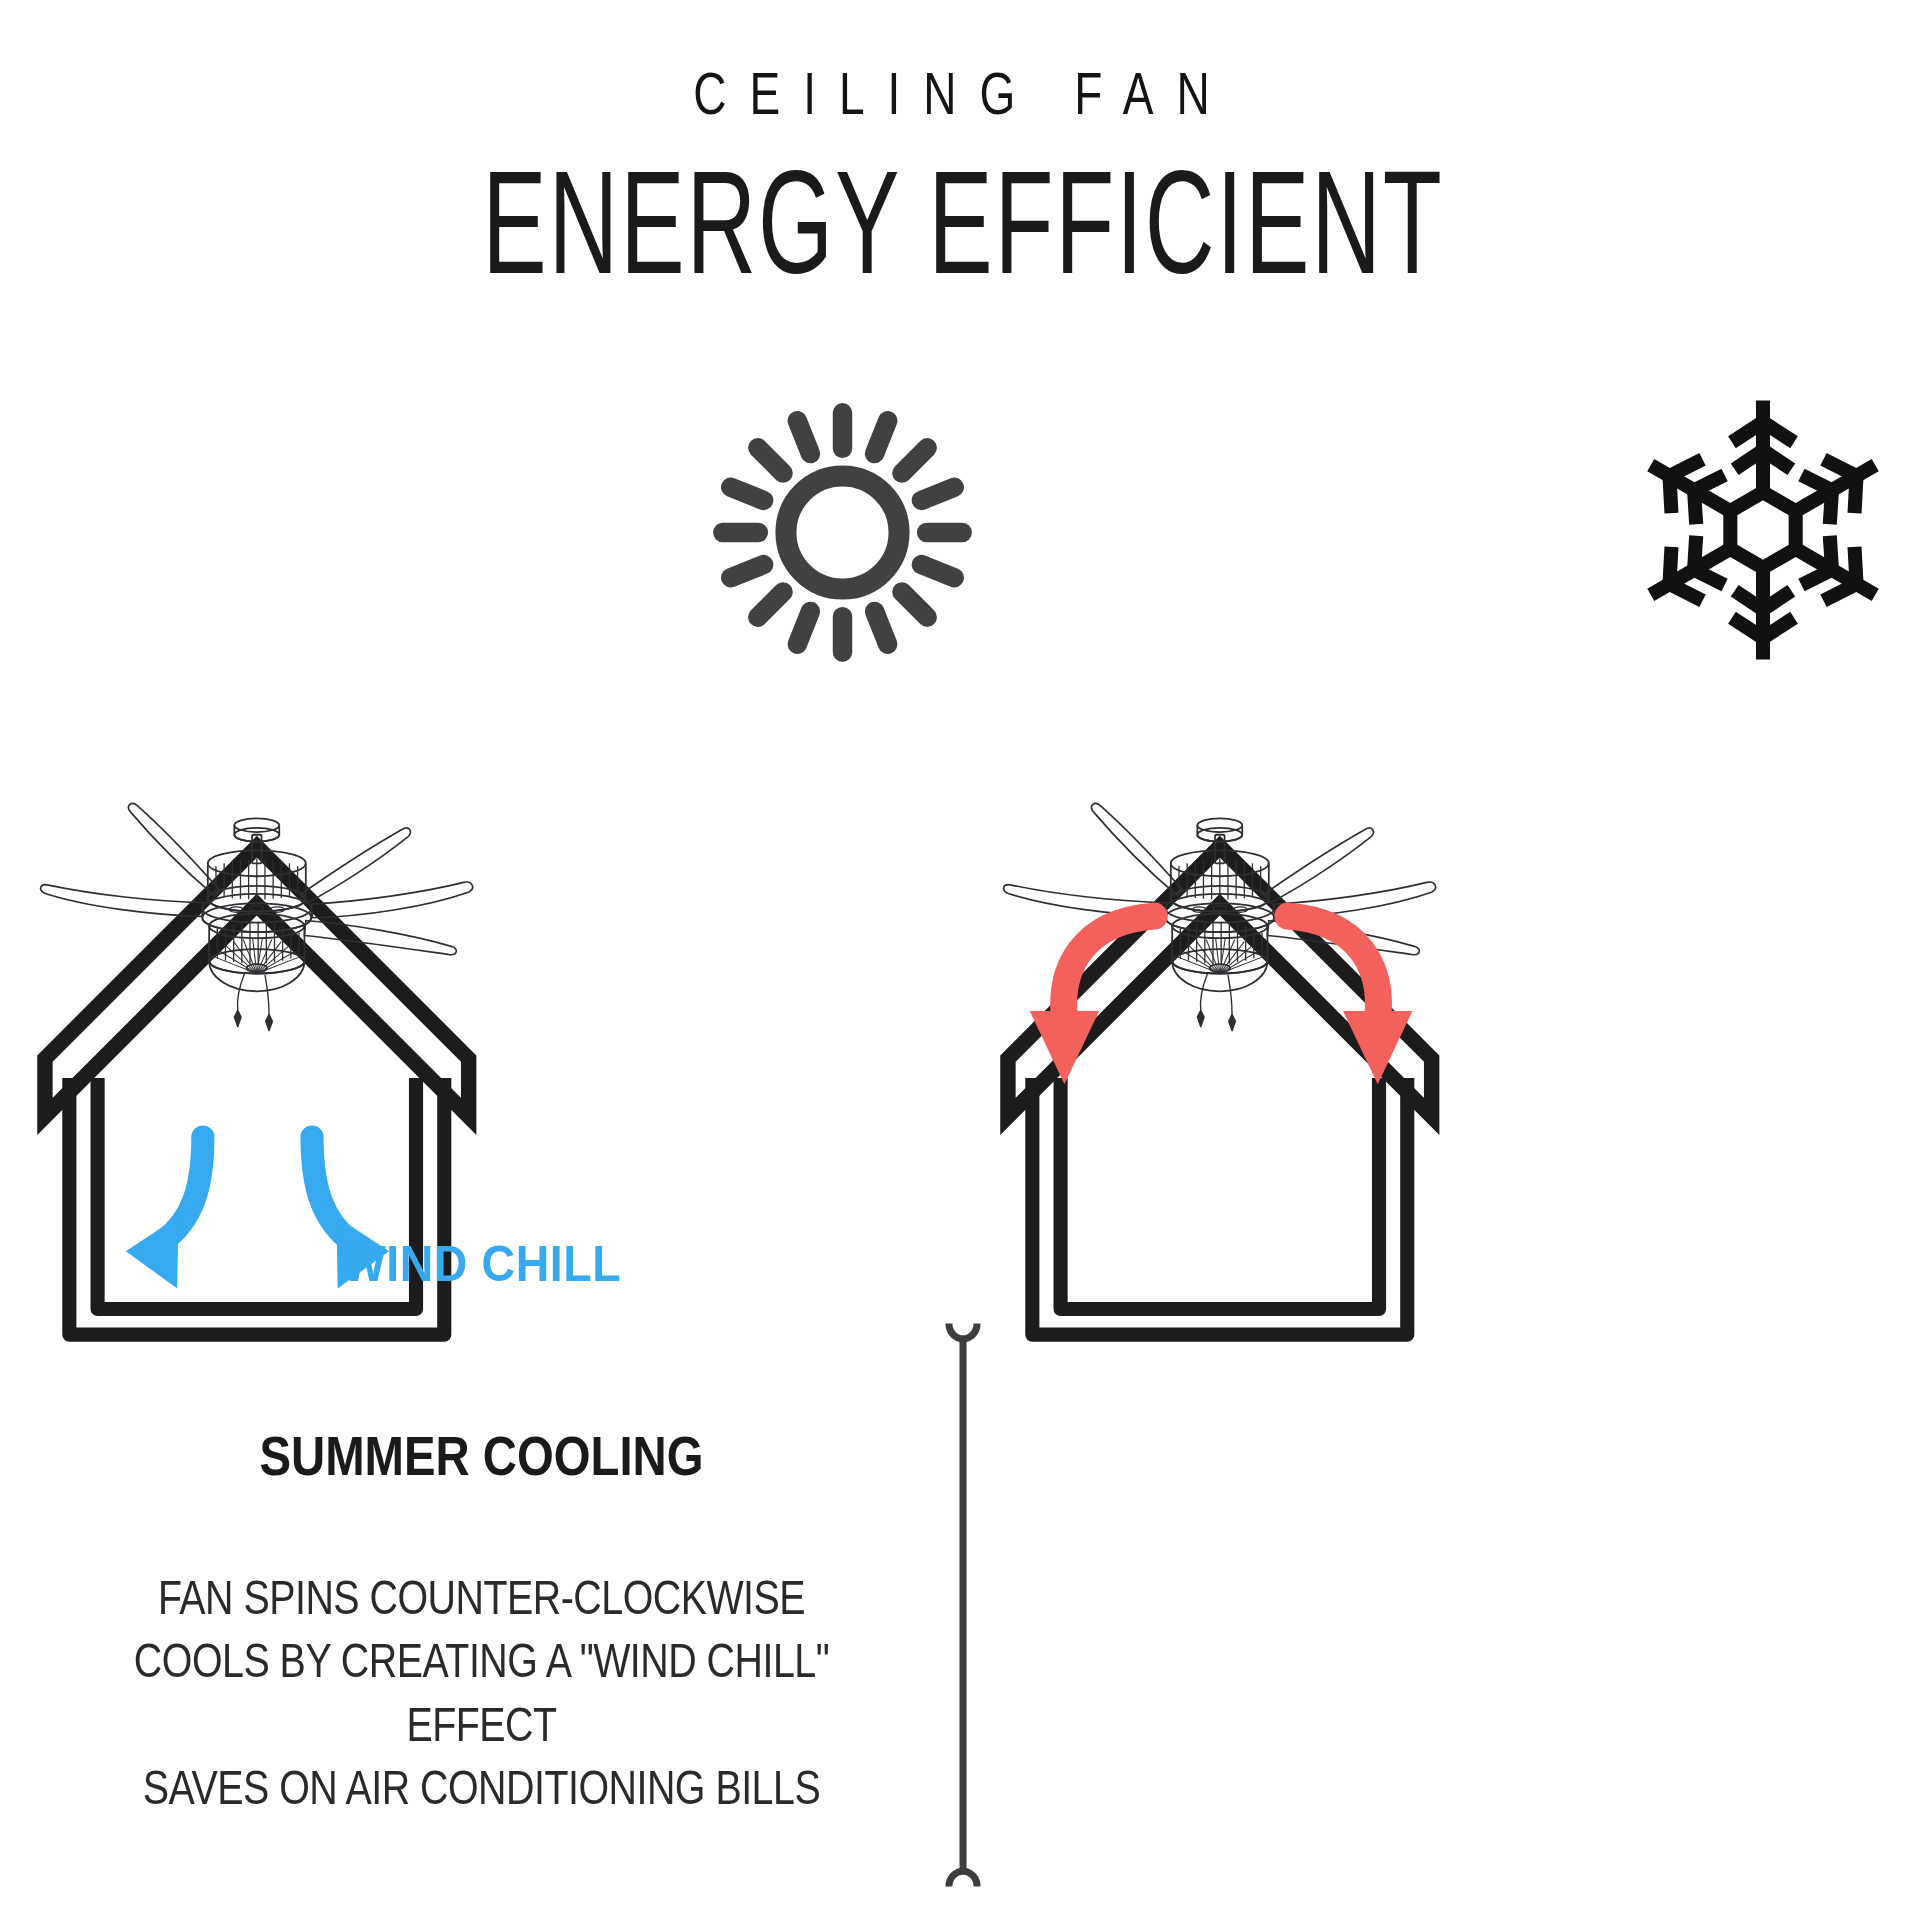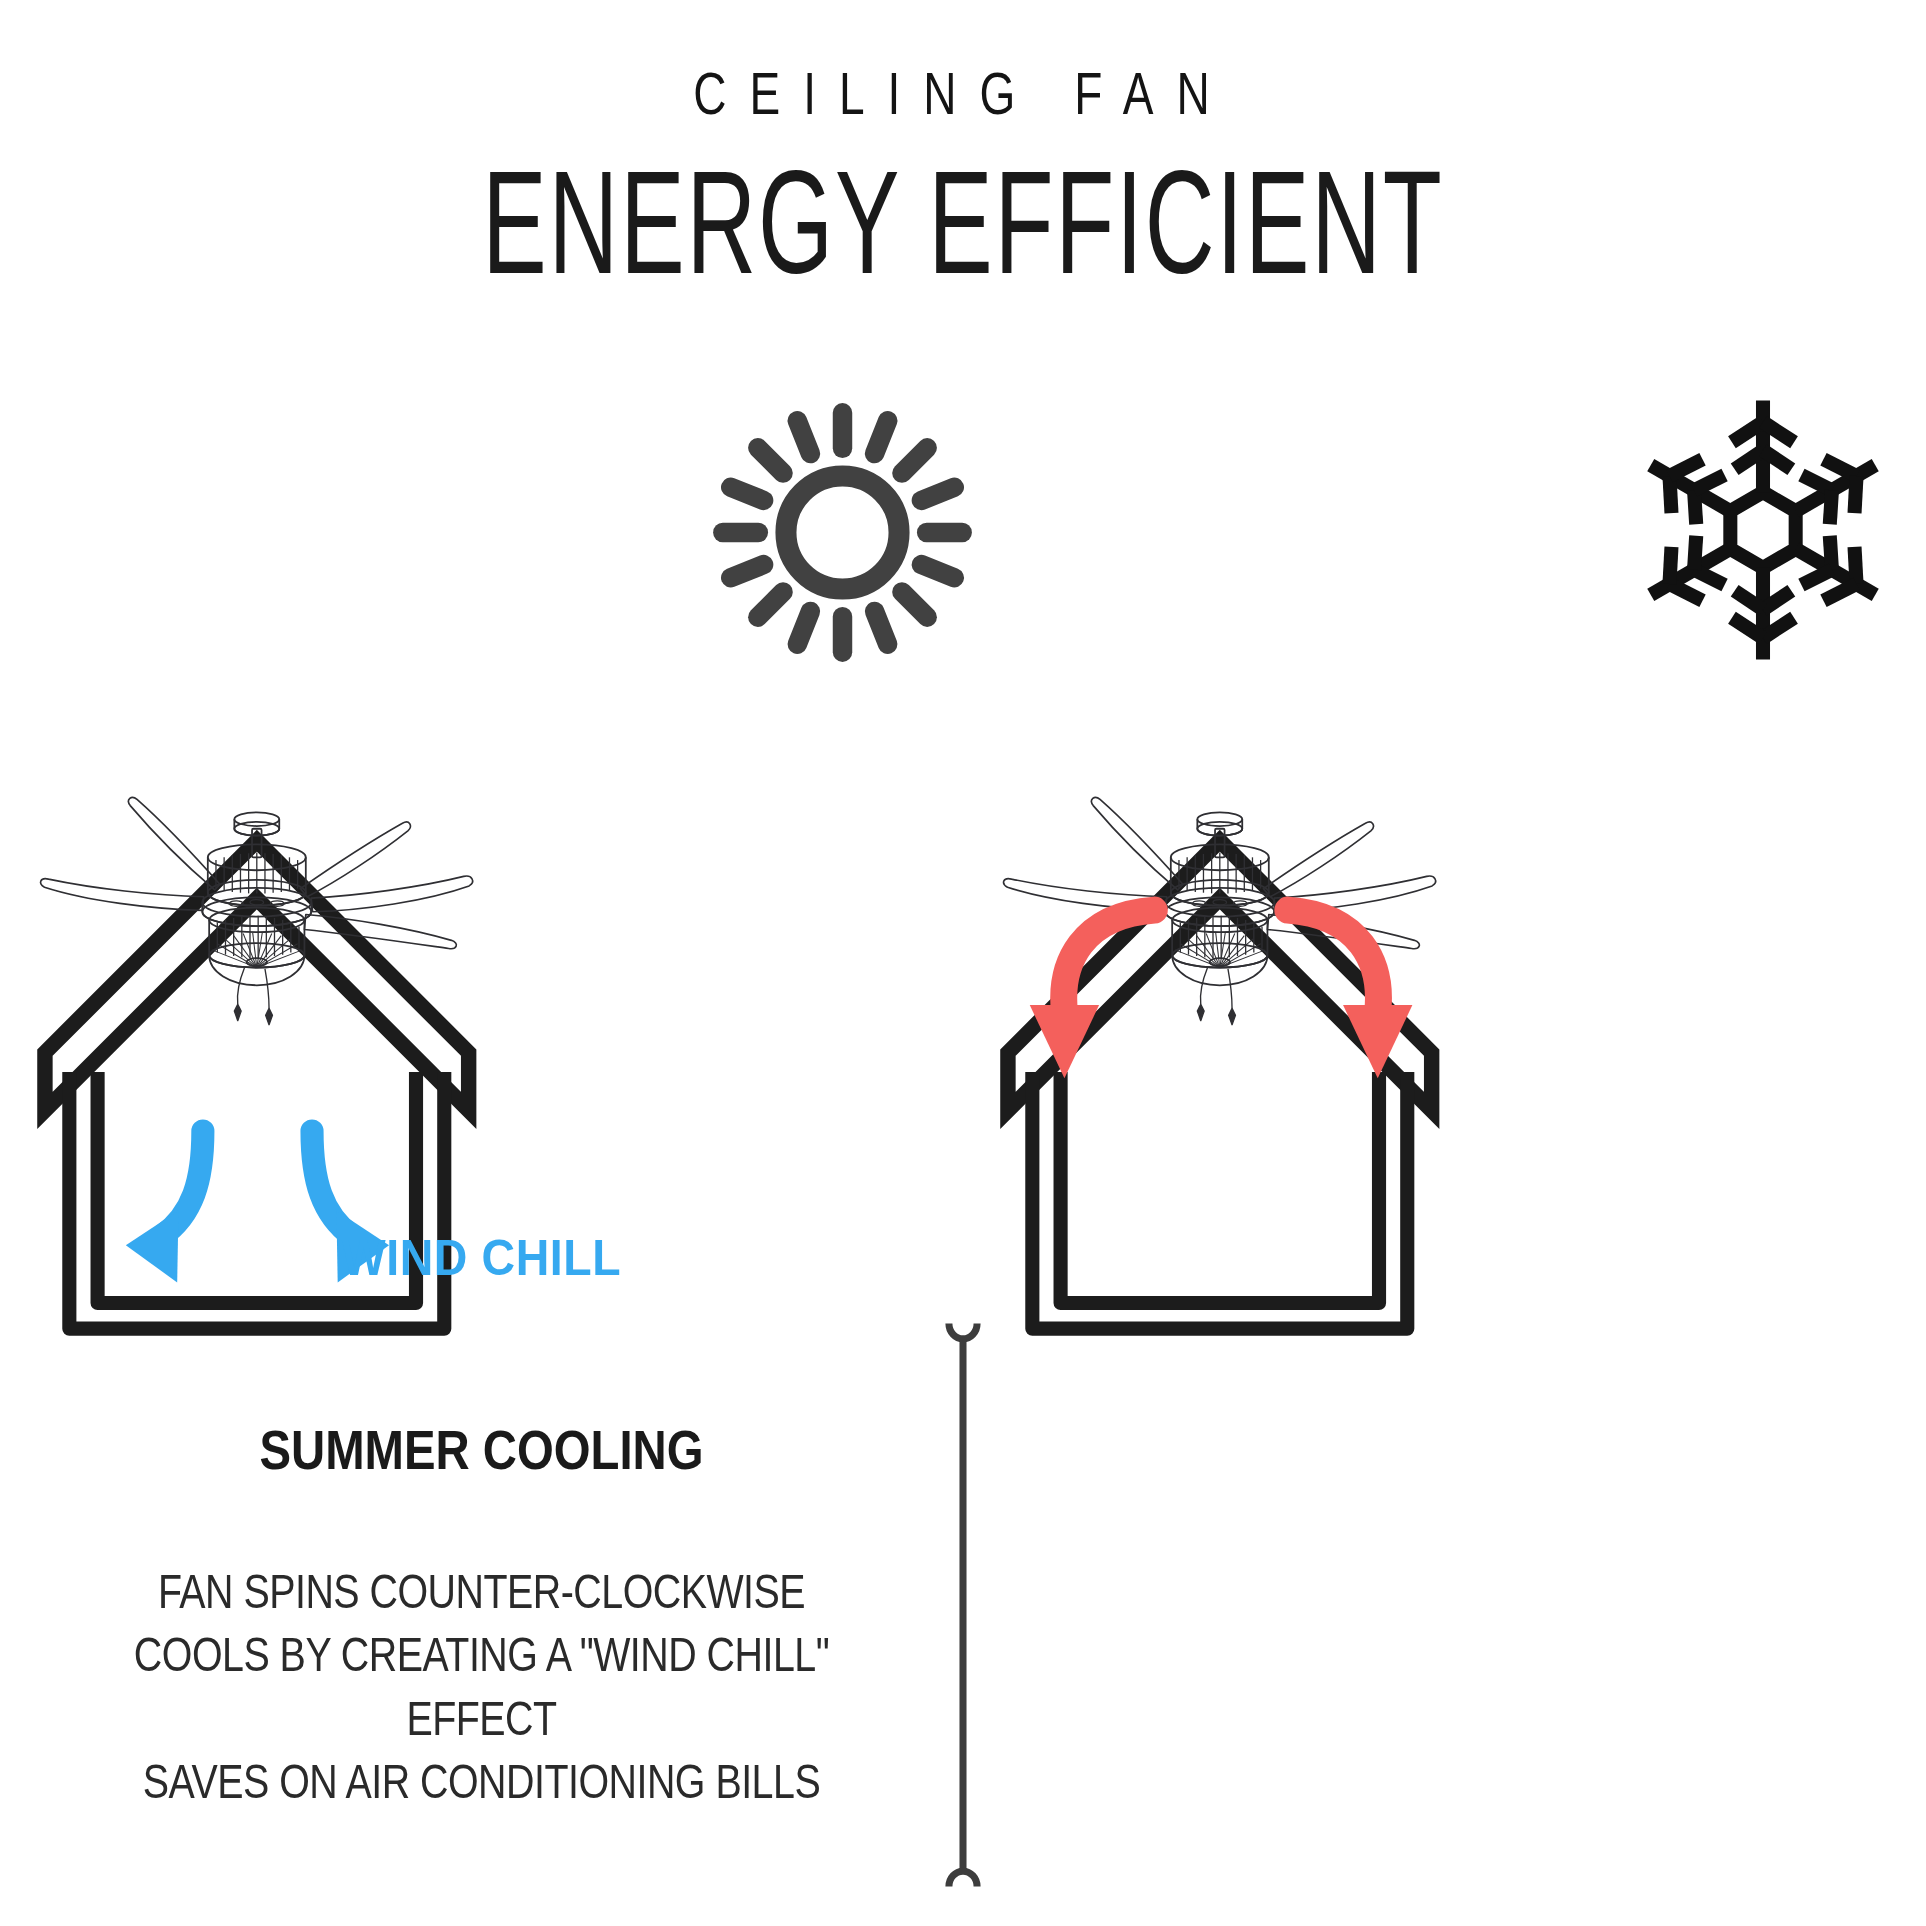--- a/index.html
+++ b/index.html
@@ -37,21 +37,21 @@
     line-height:1.0;
     white-space:nowrap;
   }
 
   
   .weather-icon{position:absolute;}
   #sun-wrap{left:711px;top:401px;width:263px;height:263px;}
   #snow-wrap{left:1628px;top:395px;width:270px;height:270px;}
 
   
-  .panel{position:absolute;top:6px;width:963px;height:1712px;}
+  .panel{position:absolute;top:12px;width:963px;height:1712px;}
   #panel-left{left:0;}
   #panel-right{left:963px;}
 
   .house-svg{position:absolute;left:0;top:597px;width:963px;height:758px;}
 
   
   .house-caption{
     position:absolute;width:963px;text-align:center;
     font-weight:bold;line-height:1.18;
     white-space:pre-line;

